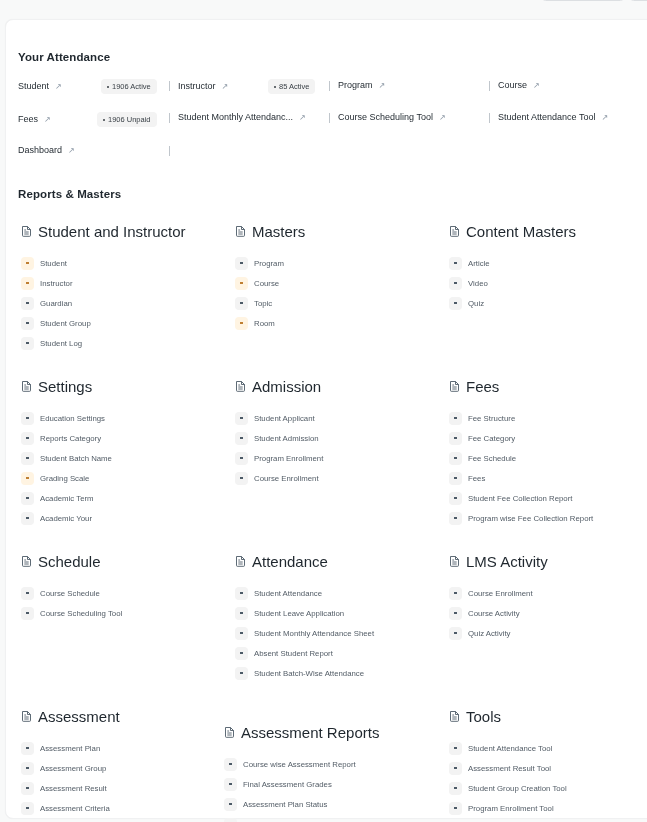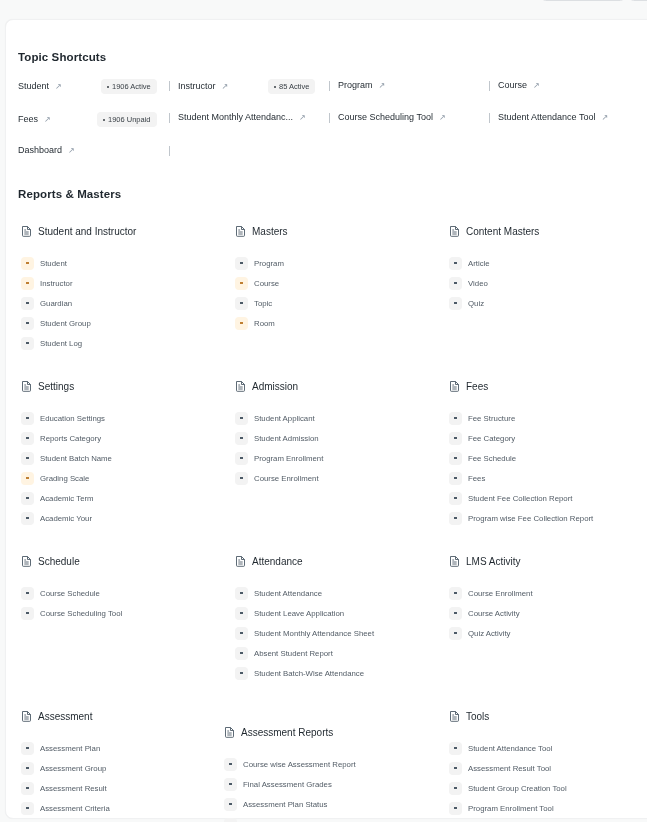--- a/index.html
+++ b/index.html
@@ -35,21 +35,21 @@
       position: absolute; height: 15px; padding: 0 6px; border-radius: 4px;
       background: #f3f3f3; font-size: 7.5px; color: #383f45; display: flex; align-items: center;
     }
     .badge .dot { width: 2px; height: 2px; background: #383f45; border-radius: 1px; margin-right: 3px; }
     .sep {
       position: absolute; width: 1px; height: 10px; background: #c0c6cc;
     }
     .group { position: absolute; width: 200px; }
     .group-head { display: flex; align-items: center; height: 14px; }
     .group-head svg { width: 11px; height: 12px; margin-right: 6px; }
-    .group-title { font-size: 10px; color: #1f272e; }
+    .group-title { font-size: 15px; color: #1f272e; }
     .links { margin-top: 15px; }
     .link {
       display: flex; align-items: center; height: 20px; cursor: pointer;
     }
     .bullet {
       width: 13px; height: 13px; border-radius: 4px; background: #f3f3f3;
       display: flex; align-items: center; justify-content: center; margin-right: 6px; flex: none;
     }
     .bullet i { width: 3px; height: 2px; background: #4c5a67; display: block; }
     .bullet.warn { background: #fff4e2; }
@@ -57,21 +57,21 @@
     .link-label { font-size: 7.8px; color: #525c66; white-space: nowrap; }
   </style>
 </head>
 <body>
 
 <div class="top-btn b1"></div>
 <div class="top-btn b2"></div>
 
 <div class="card"></div>
 
-<div class="section-title" style="top:51px">Topic Shortcuts</div>
+<div class="section-title" style="top:51px">Your Attendance</div>
 
 <div id="shortcut-layer">
     <div class="shortcut" style="left: 18px; top: 81px;">
       <span>Student</span>
       <span class="arrow">↗</span>
     </div>
     <div class="badge" style="left: 101px; top: 79px;">
       <span class="dot"></span>
       <span>1906 Active</span>
     </div>

